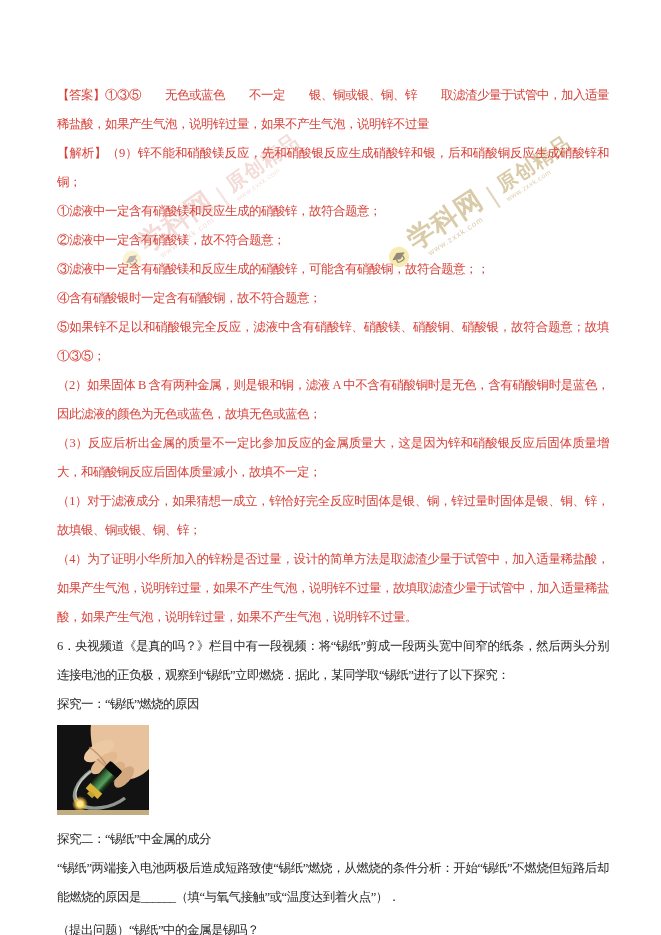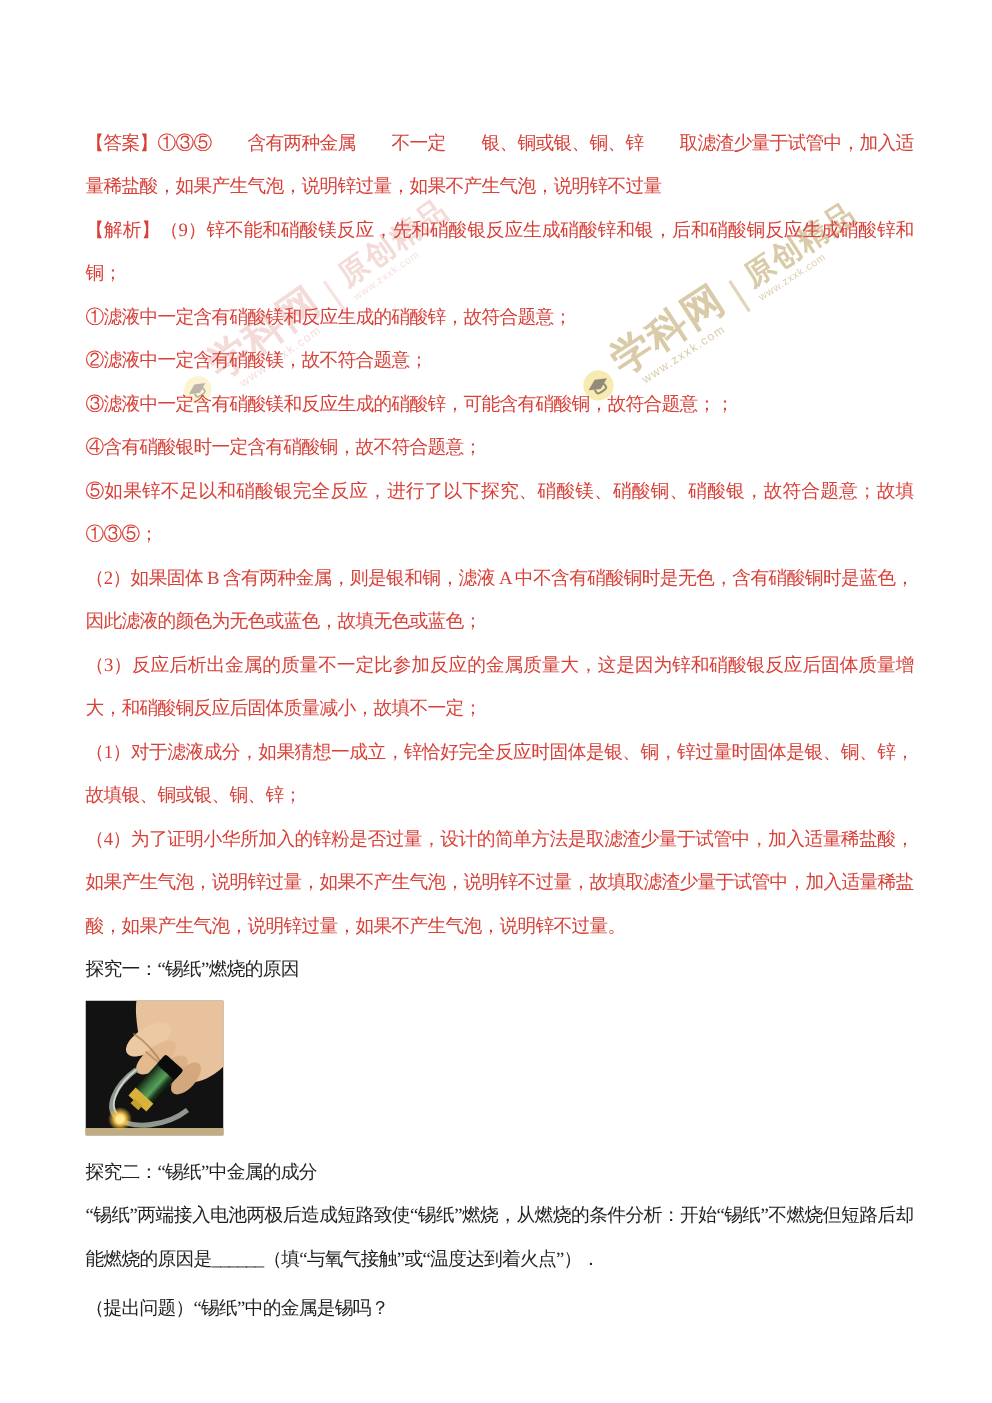--- a/index.html
+++ b/index.html
@@ -95,31 +95,32 @@
       <span class="wm-sub">www.zxxk.com</span>
     </span>
     <span class="wm-divider">|</span>
     <span class="wm-brand-wrap">
       <span class="wm-brand">原创精品</span>
       <span class="wm-brand-sub">www.zxxk.com</span>
     </span>
   </div>
 
   <div class="content">
-    <p class="red">【答案】①③⑤　　含有两种金属　　不一定　　银、铜或银、铜、锌　　取滤渣少量于试管中，加入适量稀盐酸，如果产生气泡，说明锌过量，如果不产生气泡，说明锌不过量</p>
+    <p class="red">【答案】①③⑤　　无色或蓝色　　不一定　　银、铜或银、铜、锌　　取滤渣少量于试管中，加入适量稀盐酸，如果产生气泡，说明锌过量，如果不产生气泡，说明锌不过量</p>
     <p class="red">【解析】（9）锌不能和硝酸镁反应，先和硝酸银反应生成硝酸锌和银，后和硝酸铜反应生成硝酸锌和铜；</p>
     <p class="red">①滤液中一定含有硝酸镁和反应生成的硝酸锌，故符合题意；</p>
     <p class="red">②滤液中一定含有硝酸镁，故不符合题意；</p>
     <p class="red">③滤液中一定含有硝酸镁和反应生成的硝酸锌，可能含有硝酸铜，故符合题意；；</p>
     <p class="red">④含有硝酸银时一定含有硝酸铜，故不符合题意；</p>
-    <p class="red">⑤如果锌不足以和硝酸银完全反应，进行了以下探究、硝酸镁、硝酸铜、硝酸银，故符合题意；故填①③⑤；</p>
+    <p class="red">⑤如果锌不足以和硝酸银完全反应，滤液中含有硝酸锌、硝酸镁、硝酸铜、硝酸银，故符合题意；故填①③⑤；</p>
     <p class="red">（2）如果固体 B 含有两种金属，则是银和铜，滤液 A 中不含有硝酸铜时是无色，含有硝酸铜时是蓝色，因此滤液的颜色为无色或蓝色，故填无色或蓝色；</p>
     <p class="red">（3）反应后析出金属的质量不一定比参加反应的金属质量大，这是因为锌和硝酸银反应后固体质量增大，和硝酸铜反应后固体质量减小，故填不一定；</p>
     <p class="red">（1）对于滤液成分，如果猜想一成立，锌恰好完全反应时固体是银、铜，锌过量时固体是银、铜、锌，故填银、铜或银、铜、锌；</p>
     <p class="red">（4）为了证明小华所加入的锌粉是否过量，设计的简单方法是取滤渣少量于试管中，加入适量稀盐酸，如果产生气泡，说明锌过量，如果不产生气泡，说明锌不过量，故填取滤渣少量于试管中，加入适量稀盐酸，如果产生气泡，说明锌过量，如果不产生气泡，说明锌不过量。</p>
+    <p class="black">6．央视频道《是真的吗？》栏目中有一段视频：将“锡纸”剪成一段两头宽中间窄的纸条，然后两头分别连接电池的正负极，观察到“锡纸”立即燃烧．据此，某同学取“锡纸”进行了以下探究：</p>
     <p class="black">探究一：“锡纸”燃烧的原因</p>
 
     <div class="photo-figure">
       <svg width="92" height="90" viewBox="0 0 92 90">
         <defs>
           <radialGradient id="glow" cx="50%" cy="50%" r="50%">
             <stop offset="0%" stop-color="#fff7c8"></stop>
             <stop offset="45%" stop-color="#f7c64a"></stop>
             <stop offset="100%" stop-color="#f7c64a" stop-opacity="0"></stop>
           </radialGradient>

